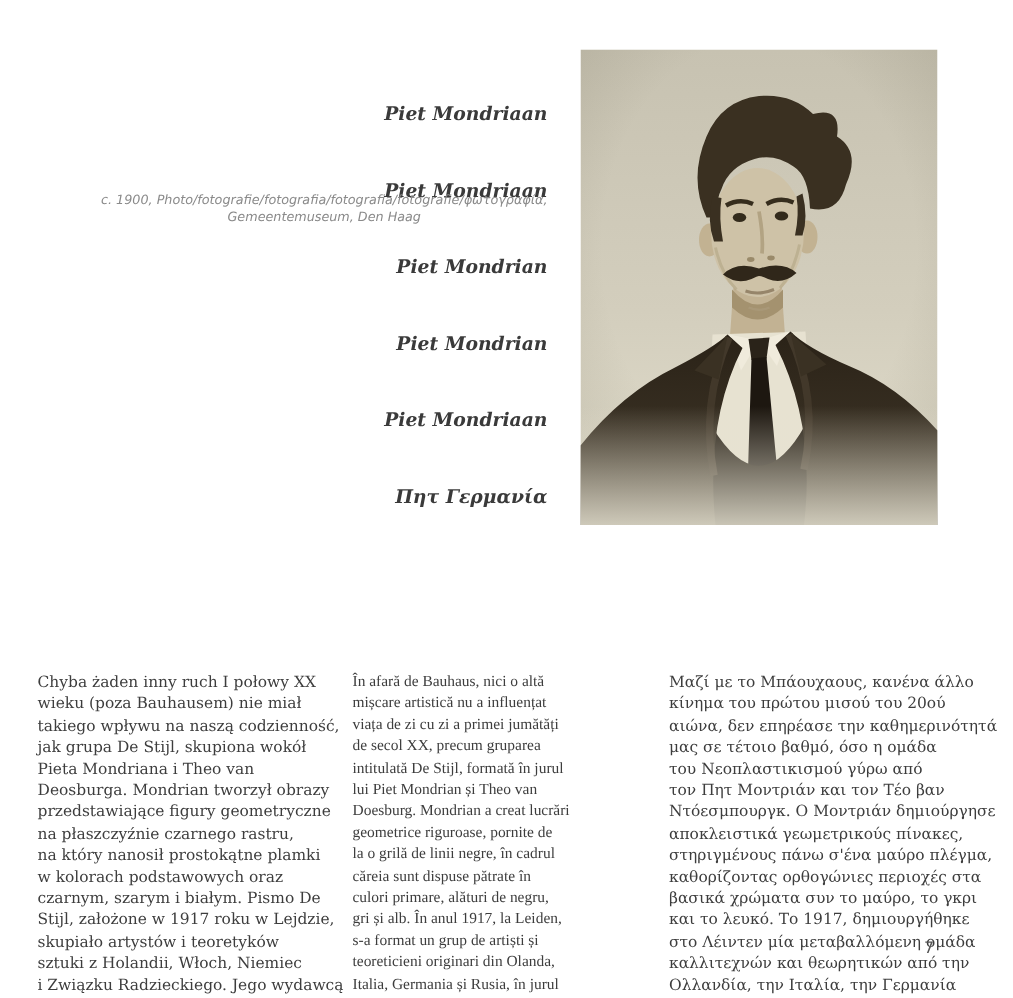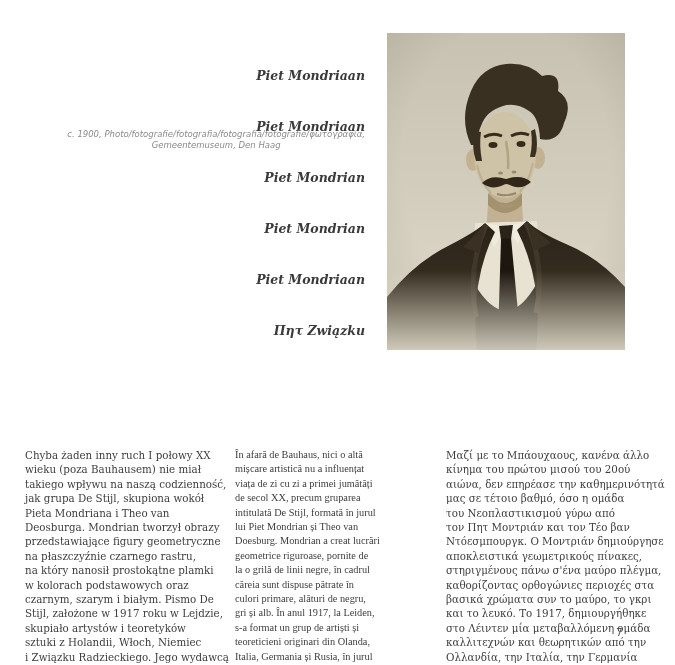--- a/index.html
+++ b/index.html
@@ -76,21 +76,21 @@
 <body>
 
 <div class="page">
 
   <div class="headings">
     <div>Piet Mondriaan</div>
     <div>Piet Mondriaan</div>
     <div>Piet Mondrian</div>
     <div>Piet Mondrian</div>
     <div>Piet Mondriaan</div>
-    <div>Πητ Związku</div>
+    <div>Πητ Γερμανία</div>
   </div>
 
   <div class="caption">c. 1900, Photo/fotografie/fotografia/fotografia/fotografie/φωτογραφία,
 Gemeentemuseum, Den Haag</div>
 
   <figure class="photo">
     <svg viewBox="0 0 238 317" width="238" height="317">
       <defs>
         <linearGradient id="bgGrad" x1="0" y1="0" x2="0" y2="1">
           <stop offset="0" stop-color="#c7c2b1"></stop>

